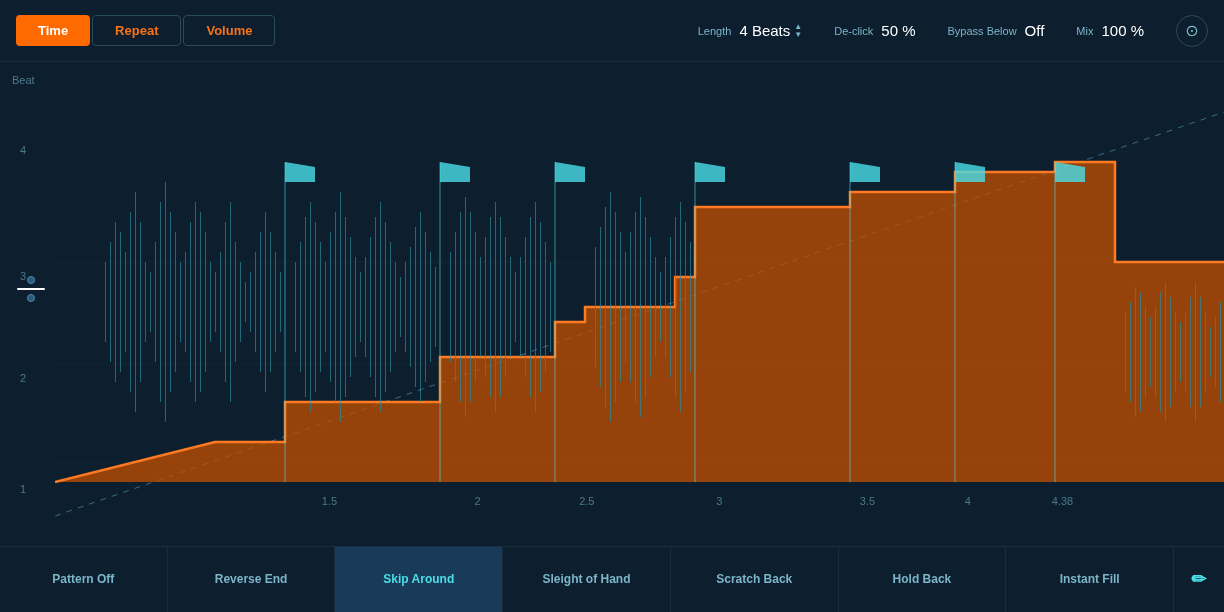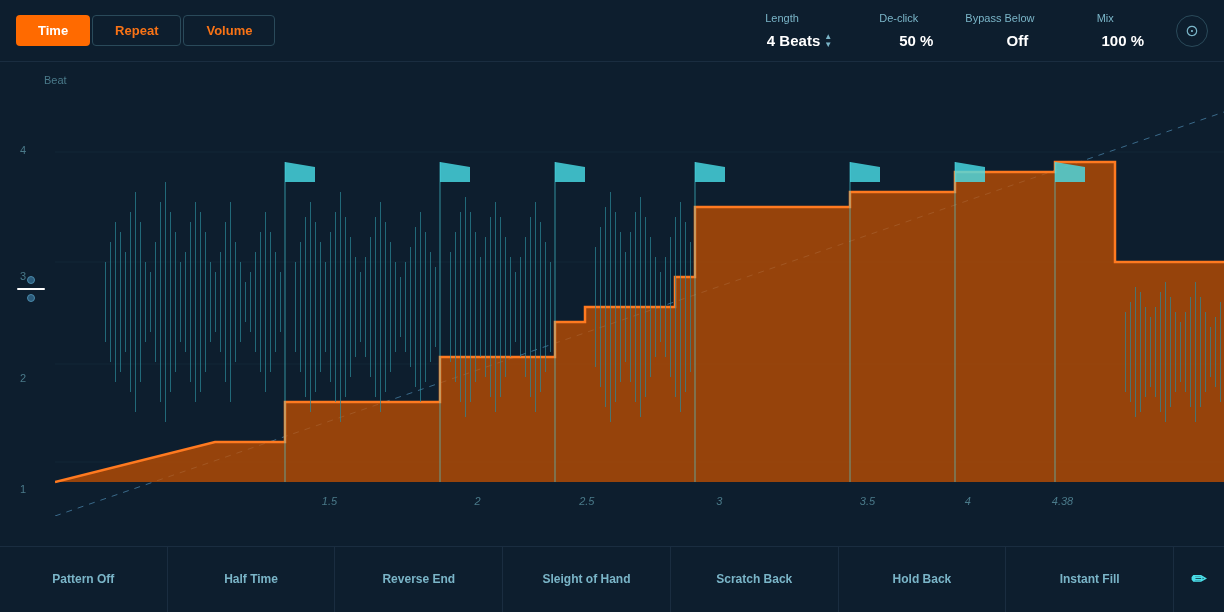--- a/index.html
+++ b/index.html
@@ -50,38 +50,37 @@
     }
 
     .header-controls {
       display: flex;
       align-items: center;
       gap: 32px;
     }
 
     .control-group {
       display: flex;
-      flex-direction: column;
+      flex-direction: row;
       align-items: center;
       gap: 8px;
     }
 
     .control-label {
       font-size: 11px;
       color: #7ab5c8;
     }
 
     .control-value {
       font-size: 15px;
-      font-weight: 700;
+      font-weight: 400;
       color: #fff;
       display: flex;
       align-items: center;
       gap: 4px;
-      margin-left: 35px;
     }
 
     .control-value .arrows {
       display: flex;
       flex-direction: column;
       font-size: 8px;
       color: #7ab5c8;
       line-height: 1;
     }
 
@@ -106,21 +105,20 @@
       background: #0d1e2e;
       overflow: hidden;
     }
 
     .beat-label {
       position: absolute;
       top: 12px;
       left: 12px;
       font-size: 11px;
       color: #4a7a8a;
-      margin-left: 32px;
     }
 
     
     .y-axis {
       position: absolute;
       left: 0;
       top: 0;
       bottom: 0;
       width: 60px;
     }
@@ -143,21 +141,20 @@
 
     
     .x-axis {
       position: absolute;
       bottom: 0;
       left: 55px;
       right: 0;
       height: 30px;
       display: flex;
       align-items: center;
-      font-style: italic;
     }
 
     .x-label {
       position: absolute;
       font-size: 11px;
       color: #4a7a8a;
       transform: translateX(-50%);
     }
 
     
@@ -519,24 +516,24 @@
       <span class="x-label" style="left:85.5%">4.38</span>
     </div>
   </div>
 </div>
 
 <div class="bottom-toolbar">
   <button class="pattern-btn">
     <span>Pattern Off</span>
   </button>
   <button class="pattern-btn">
-    <span>Half Time</span>
-  </button>
-  <button class="pattern-btn">
     <span>Reverse End</span>
+  </button>
+  <button class="pattern-btn pattern-btn-active">
+    <span>Skip Around</span>
   </button>
   <button class="pattern-btn">
     <span>Sleight of Hand</span>
   </button>
   <button class="pattern-btn">
     <span>Scratch Back</span>
   </button>
   <button class="pattern-btn">
     <span>Hold Back</span>
   </button>

